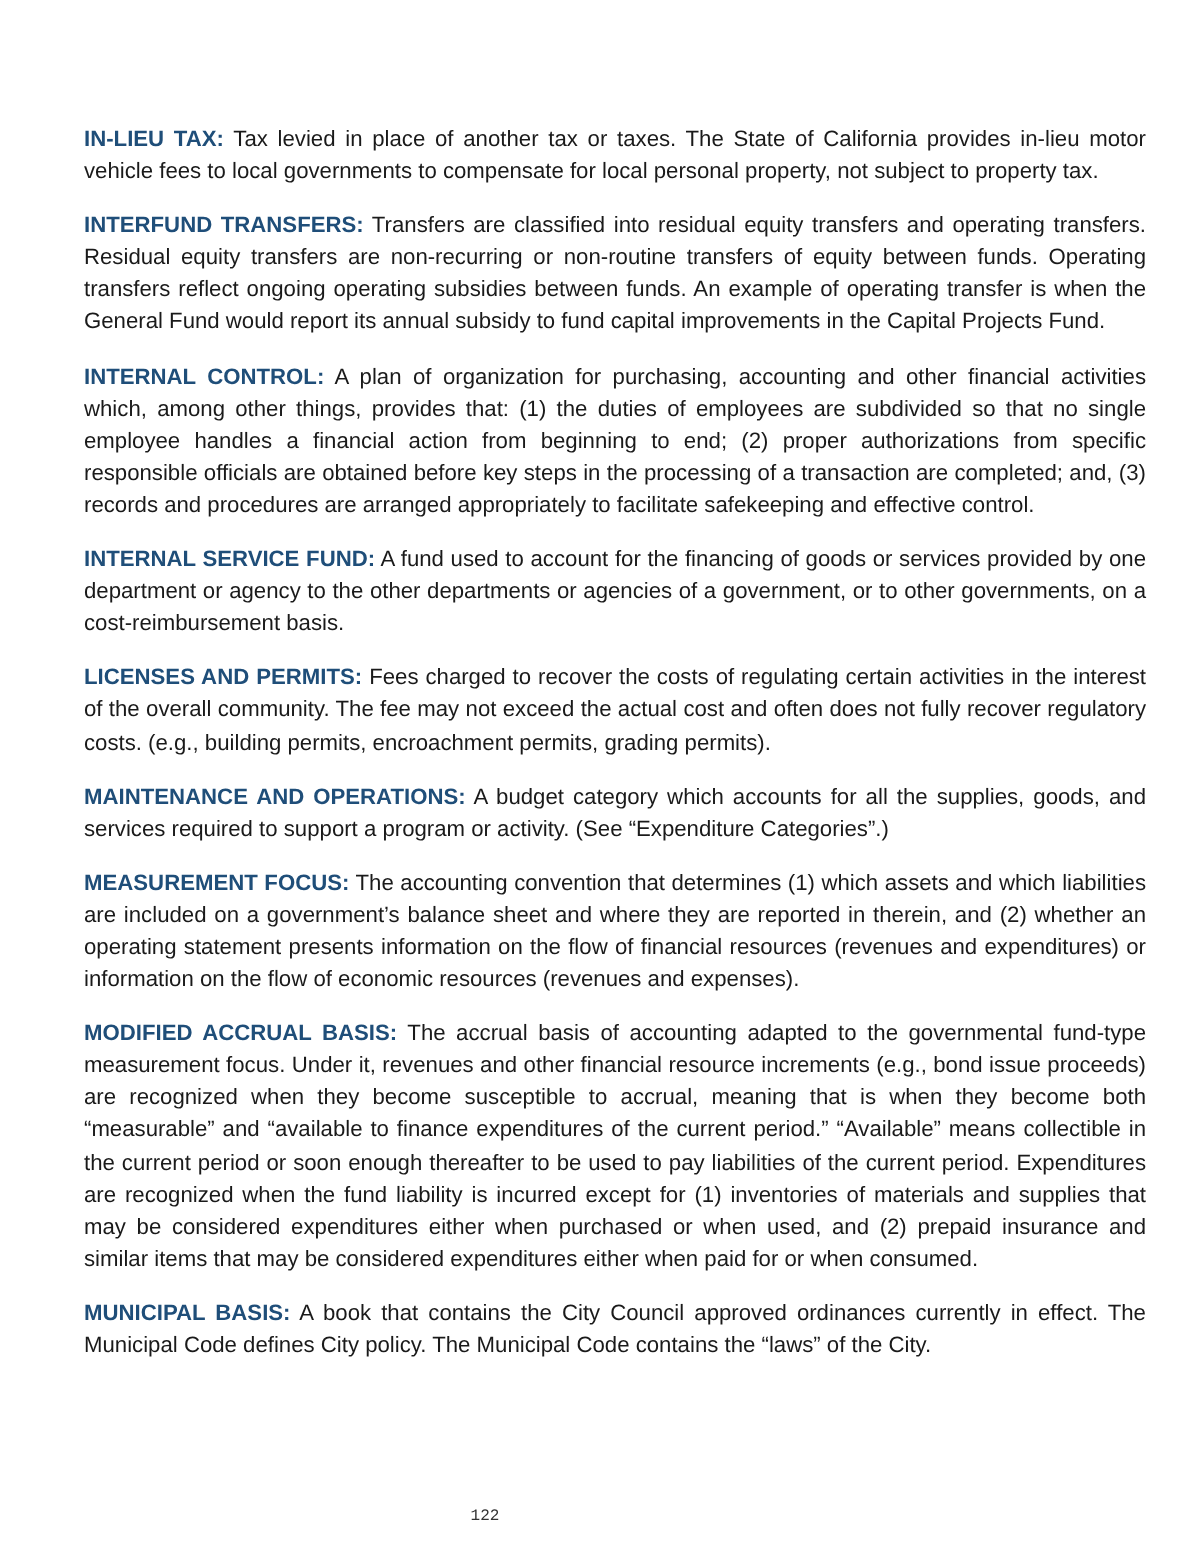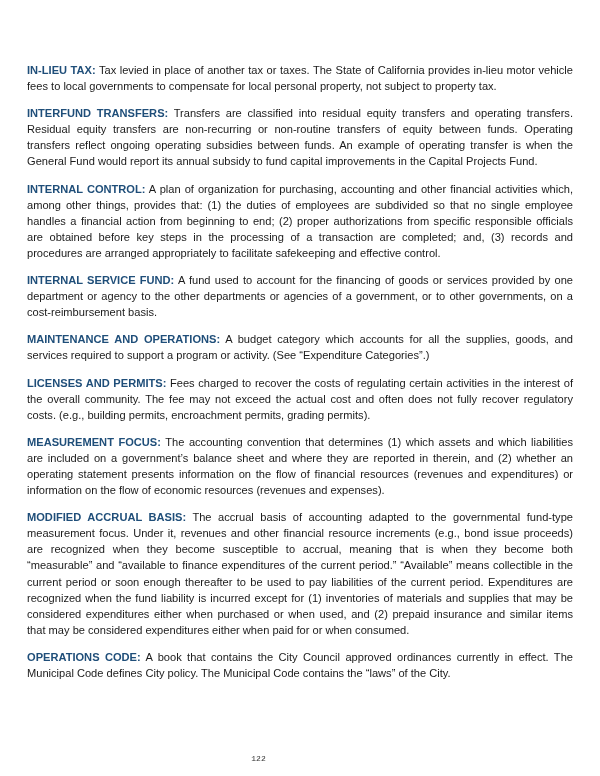--- a/index.html
+++ b/index.html
@@ -8,46 +8,46 @@
     position: absolute;
     left: 27px;
     top: 62px;
     width: 546px;
     font-family: "Liberation Sans", sans-serif;
     font-size: 11.1px;
     line-height: 16.1px;
     color: #1a1a1a;
   }
   .entry {
-    margin: 0 0 11px 0;
+    margin: 0 0 11px 15px;
     text-align: justify;
   }
   .term {
     color: #1f4e79;
     font-weight: bold;
   }
   .page-number {
     position: absolute;
-    left: 16px;
+    left: 0;
     width: 485px;
     top: 754px;
     text-align: center;
     font-family: Liberation Mono, monospace;
     font-size: 8px;
     color: #333333;
   }
 </style>
 </head>
 <body>
 
 <div class="page">
   <p class="entry"><span class="term">IN-LIEU TAX:</span><span> Tax levied in place of another tax or taxes. The State of California provides in-lieu motor vehicle fees to local governments to compensate for local personal property, not subject to property tax.</span></p>
   <p class="entry"><span class="term">INTERFUND TRANSFERS:</span><span> Transfers are classified into residual equity transfers and operating transfers.  Residual equity transfers are non-recurring or non-routine transfers of equity between funds.  Operating transfers reflect ongoing operating subsidies between funds.  An example of operating transfer is when the General Fund would report its annual subsidy to fund capital improvements in the Capital Projects Fund.</span></p>
   <p class="entry"><span class="term">INTERNAL CONTROL:</span><span> A plan of organization for purchasing, accounting and other financial activities which, among other things, provides that: (1) the duties of employees are subdivided so that no single employee handles a financial action from beginning to end; (2) proper authorizations from specific responsible officials are obtained before key steps in the processing of a transaction are completed; and, (3) records and procedures are arranged appropriately to facilitate safekeeping and effective control.</span></p>
   <p class="entry"><span class="term">INTERNAL SERVICE FUND:</span><span> A fund used to account for the financing of goods or services provided by one department or agency to the other departments or agencies of a government, or to other governments, on a cost-reimbursement basis.</span></p>
+  <p class="entry"><span class="term">LICENSES AND PERMITS:</span><span> Fees charged to recover the costs of regulating certain activities in the interest of the overall community.  The fee may not exceed the actual cost and often does not fully recover regulatory costs. (e.g., building permits, encroachment permits, grading permits).</span></p>
   <p class="entry"><span class="term">MAINTENANCE AND OPERATIONS:</span><span> A budget category which accounts for all the supplies, goods, and services required to support a program or activity. (See “Expenditure Categories”.)</span></p>
-  <p class="entry"><span class="term">LICENSES AND PERMITS:</span><span> Fees charged to recover the costs of regulating certain activities in the interest of the overall community.  The fee may not exceed the actual cost and often does not fully recover regulatory costs. (e.g., building permits, encroachment permits, grading permits).</span></p>
   <p class="entry"><span class="term">MEASUREMENT FOCUS:</span><span> The accounting convention that determines (1) which assets and which liabilities are included on a government’s balance sheet and where they are reported in therein, and (2) whether an operating statement presents information on the flow of financial resources (revenues and expenditures) or information on the flow of economic resources (revenues and expenses).</span></p>
   <p class="entry"><span class="term">MODIFIED ACCRUAL BASIS:</span><span> The accrual basis of accounting adapted to the governmental fund-type measurement focus.  Under it, revenues and other financial resource increments (e.g., bond issue proceeds) are recognized when they become susceptible to accrual, meaning that is when they become both “measurable” and “available to finance expenditures of the current period.”  “Available” means collectible in the current period or soon enough thereafter to be used to pay liabilities of the current period.  Expenditures are recognized when the fund liability is incurred except for (1) inventories of materials and supplies that may be considered expenditures either when purchased or when used, and (2) prepaid insurance and similar items that may be considered expenditures either when paid for or when consumed.</span></p>
-  <p class="entry"><span class="term">OPERATIONS CODE:</span><span>  A book that contains the City Council approved ordinances currently in effect.  The Municipal Code defines City policy.  The Municipal Code contains the “laws” of the City.</span></p>
+  <p class="entry"><span class="term">MUNICIPAL BASIS:</span><span>  A book that contains the City Council approved ordinances currently in effect.  The Municipal Code defines City policy.  The Municipal Code contains the “laws” of the City.</span></p>
 </div>
 
 <div class="page-number">122</div>
 
 </body></html>

